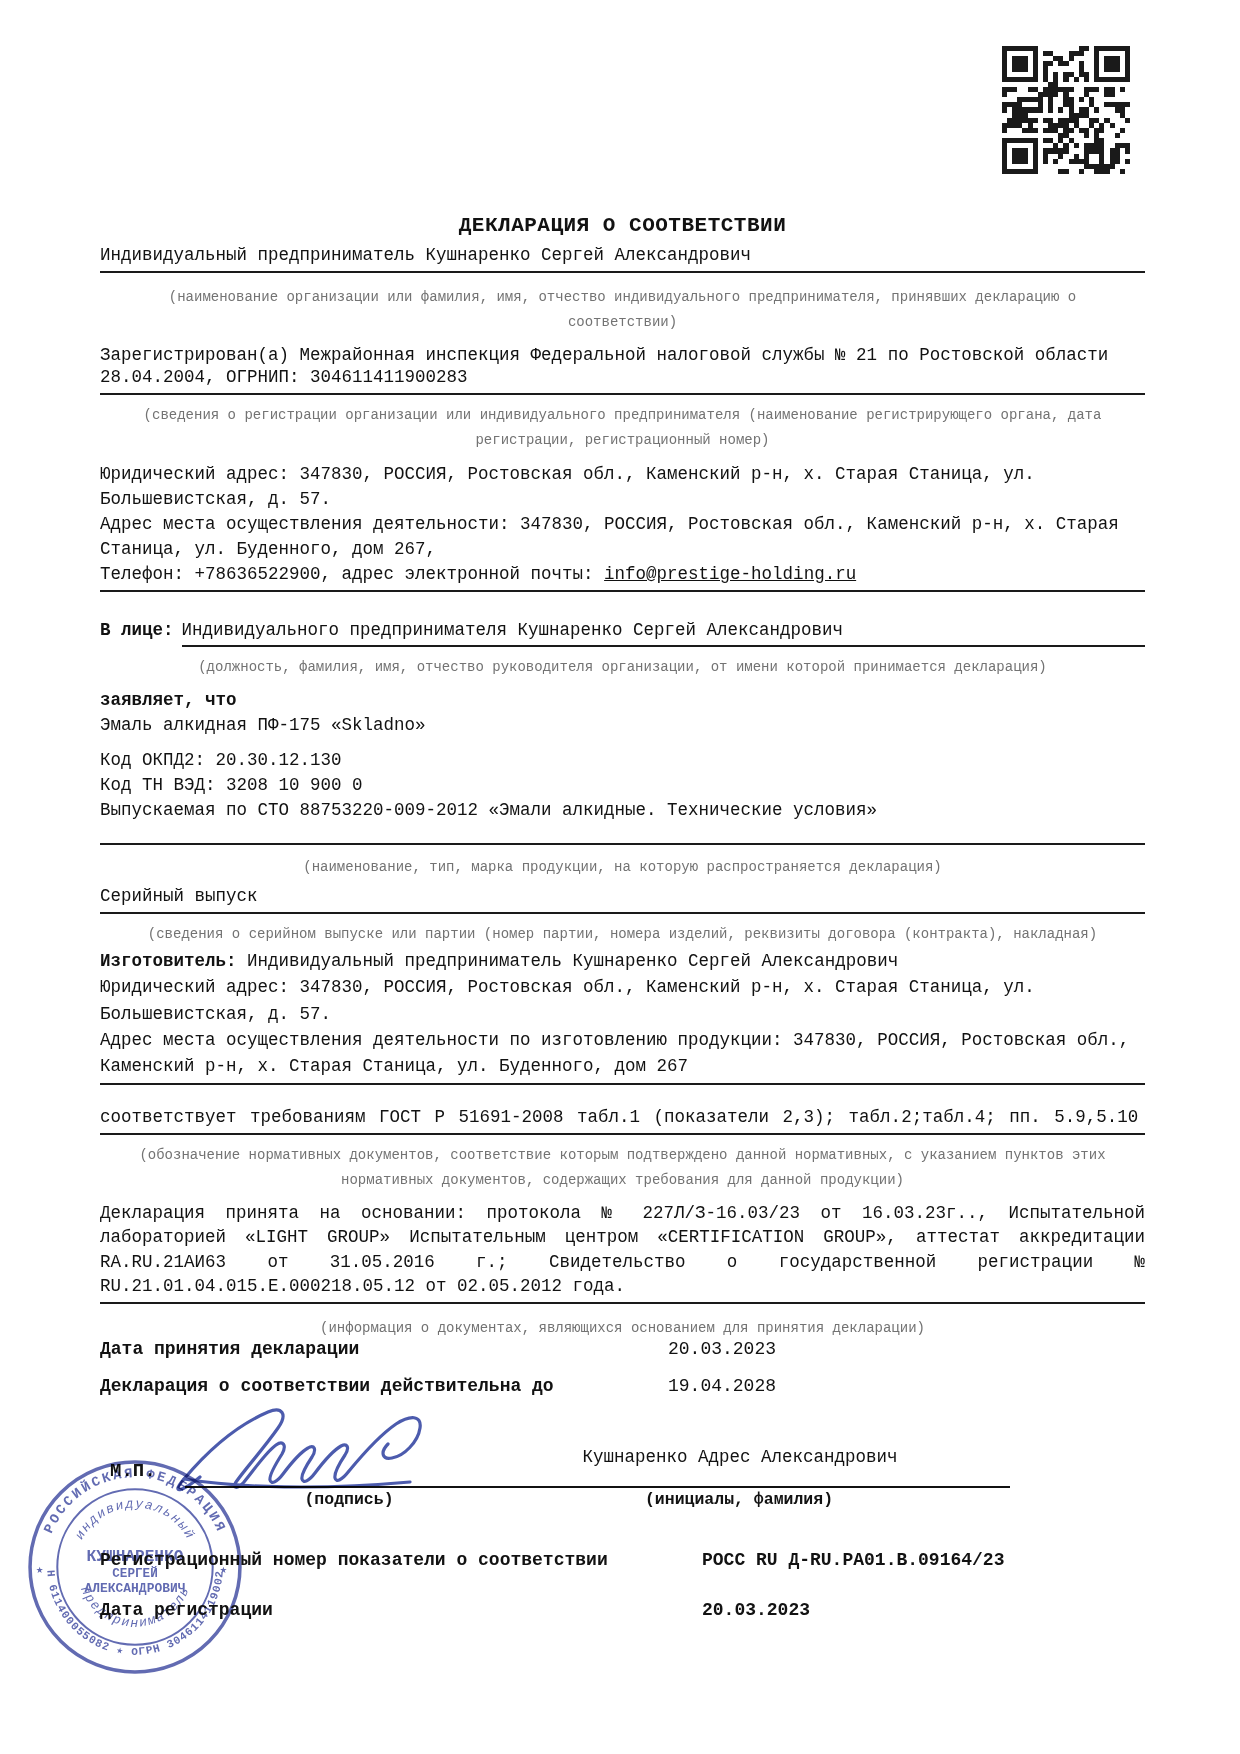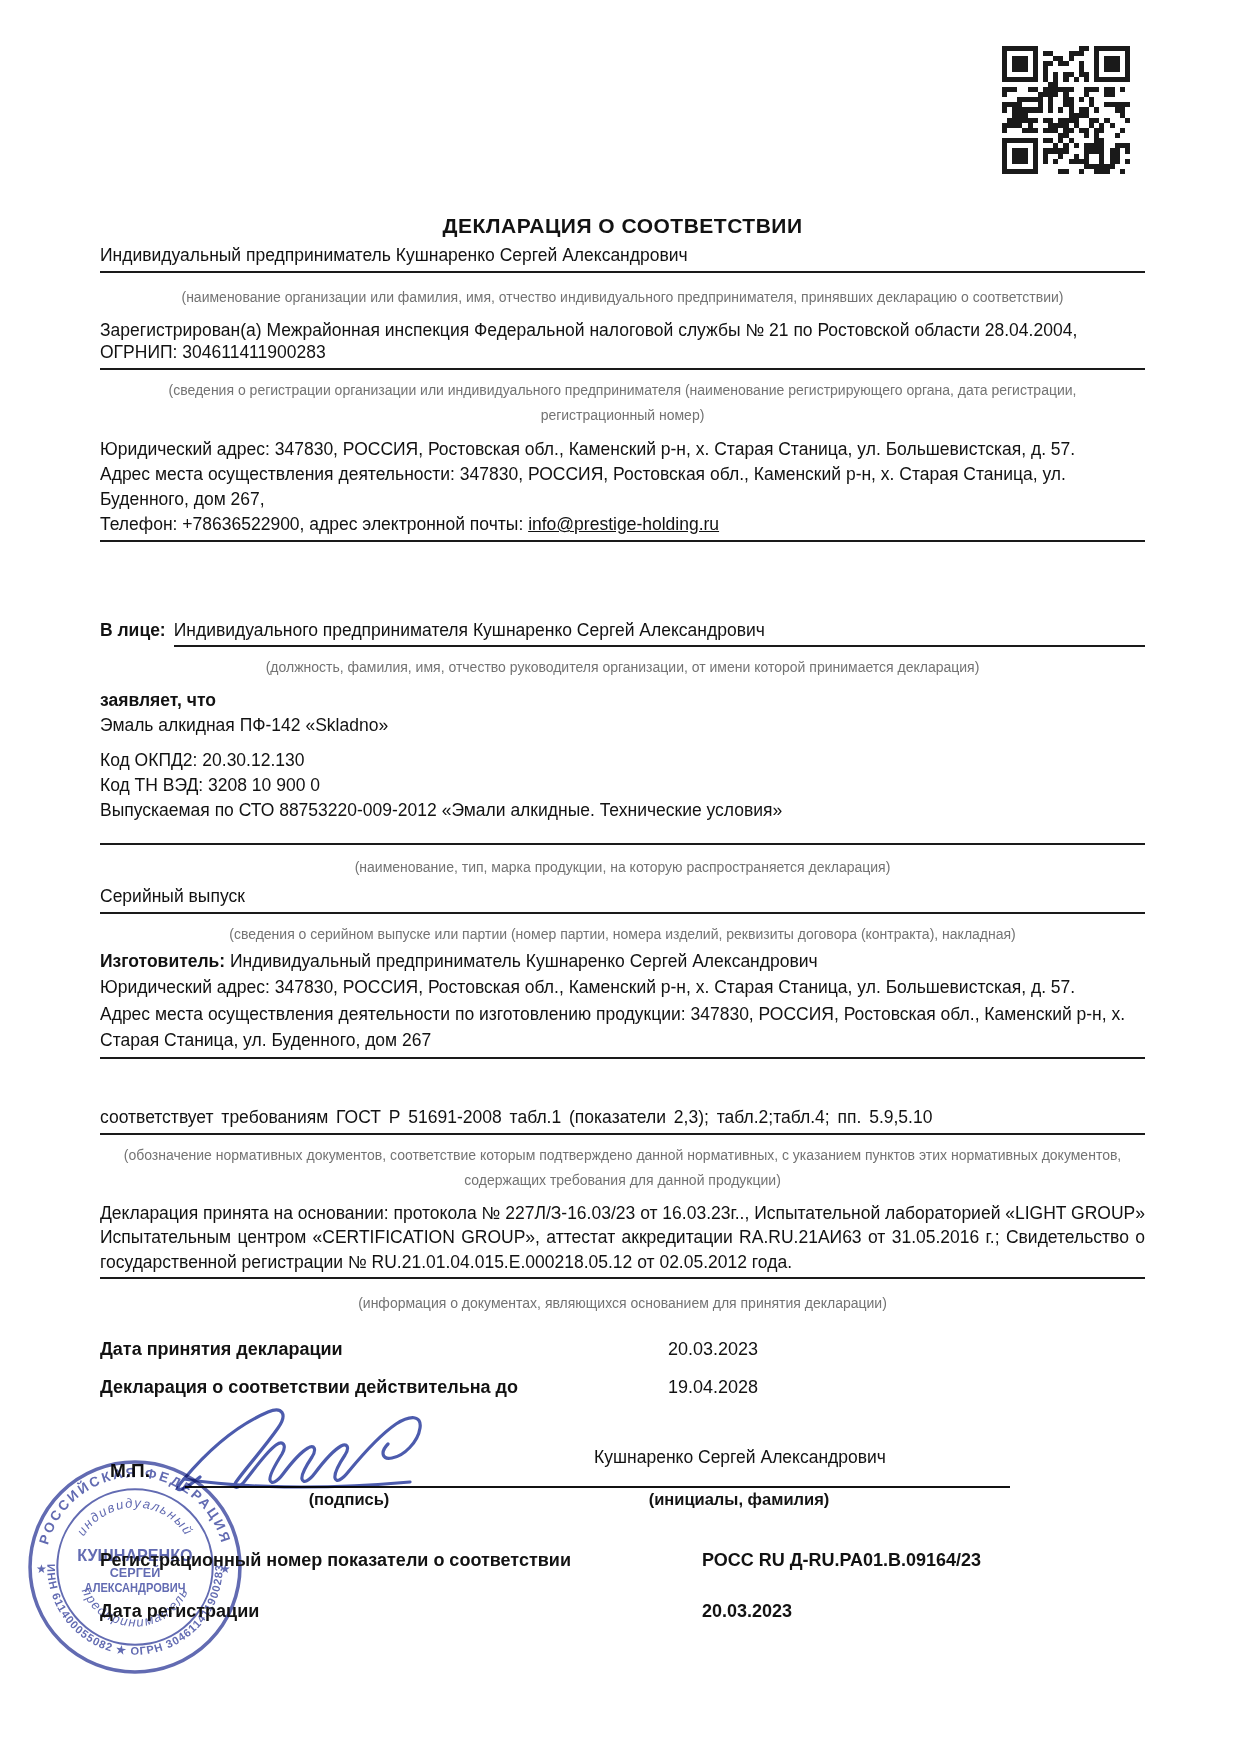--- a/index.html
+++ b/index.html
@@ -1,19 +1,19 @@
 <!DOCTYPE html>
 <html><head>
 <meta charset="utf-8">
 <style>
   html,body{margin:0;padding:0;background:#9a9a9a;}
   .page{
     position:relative;width:1240px;height:1754px;background:#ffffff;
     margin:0 auto;overflow:hidden;
-    font-family:Liberation Sans, sans-serif;color:#121212;
+    font-family:Liberation Mono, monospace;color:#121212;
   }
   .sec{position:absolute;left:100px;width:1045px;}
   .title{font-size:21px;font-weight:bold;text-align:center;letter-spacing:.5px;line-height:1;}
   .body-t{font-size:17.5px;line-height:1.43;}
   .u2{border-bottom:2px solid #1a1a1a;padding-bottom:3px;}
   .cap{font-size:14px;line-height:1.78;text-align:center;margin:8px auto 0 auto;color:#737373;}
   .b{font-weight:bold;}
   .hr2{border:0;border-top:2px solid #1a1a1a;margin:0;}
   .row{display:flex;align-items:flex-start;}
   .lbl-date{flex:0 0 568px;font-weight:bold;font-size:18px;}
@@ -60,21 +60,21 @@
     <div class="body-t u2"><span>Телефон: +78636522900, адрес электронной почты: </span><span class="email">info@prestige-holding.ru</span></div>
   </div>
 
   <div class="sec" style="top:618px;">
     <div class="vlice">
       <span class="lab">В лице:</span>
       <span class="val">Индивидуального предпринимателя Кушнаренко Сергей Александрович</span>
     </div>
     <div class="cap">(должность, фамилия, имя, отчество руководителя организации, от имени которой принимается декларация)</div>
     <div class="body-t b" style="margin-top:8px;">заявляет, что</div>
-    <div class="body-t">Эмаль алкидная ПФ-142 «Skladno»</div>
+    <div class="body-t">Эмаль алкидная ПФ-175 «Skladno»</div>
   </div>
 
   <div class="sec" style="top:748px;">
     <div class="body-t">Код ОКПД2: 20.30.12.130</div>
     <div class="body-t">Код ТН ВЭД: 3208 10 900 0</div>
     <div class="body-t">Выпускаемая по СТО 88753220-009-2012 «Эмали алкидные. Технические условия»</div>
   </div>
 
   <div class="sec" style="top:843px;">
     <hr class="hr2">
@@ -105,21 +105,21 @@
     </div>
     <div class="row" style="margin-top:17px;">
       <div class="lbl-date">Декларация о соответствии действительна до</div>
       <div class="val-date">19.04.2028</div>
     </div>
   </div>
 
   <div class="abs mp" style="left:110px;top:1460px;">М.П.</div>
   <div class="abs sigline" style="left:185px;top:1486px;width:328px;"></div>
   <div class="abs smallcap" style="left:185px;top:1490px;width:328px;">(подпись)</div>
-  <div class="abs name-right" style="left:470px;top:1447px;width:540px;">Кушнаренко Сергей Александрович</div>
+  <div class="abs name-right" style="left:470px;top:1447px;width:540px;">Кушнаренко Адрес Александрович</div>
   <div class="abs sigline" style="left:470px;top:1486px;width:540px;"></div>
   <div class="abs smallcap" style="left:469px;top:1490px;width:540px;">(инициалы, фамилия)</div>
 
   <svg class="abs signsvg" style="left:160px;top:1402px;" width="380" height="95" viewBox="0 0 380 95">
     <g fill="none" stroke="#3c4da6" stroke-width="3.2" stroke-linecap="round" stroke-linejoin="round">
       <path d="M 40,75 C 22,90 10,93 24,77 C 50,46 80,22 108,10 C 122,4 128,12 118,26 C 104,46 86,66 76,80 C 72,86 77,88 84,80
                C 94,68 106,50 116,43 C 123,38 127,43 122,52 C 115,63 109,73 110,78 C 111,83 117,80 123,72
                C 132,60 141,50 148,46 C 154,42 157,47 152,55 C 146,64 141,73 142,77 C 143,82 149,79 155,71
                C 164,59 174,48 181,44 C 187,41 190,45 185,53 C 179,62 174,71 175,76 C 176,81 182,78 189,69
                C 203,52 220,33 236,22 C 250,13 262,13 260,26 C 258,40 244,54 232,56 C 222,58 220,50 228,42"></path>

